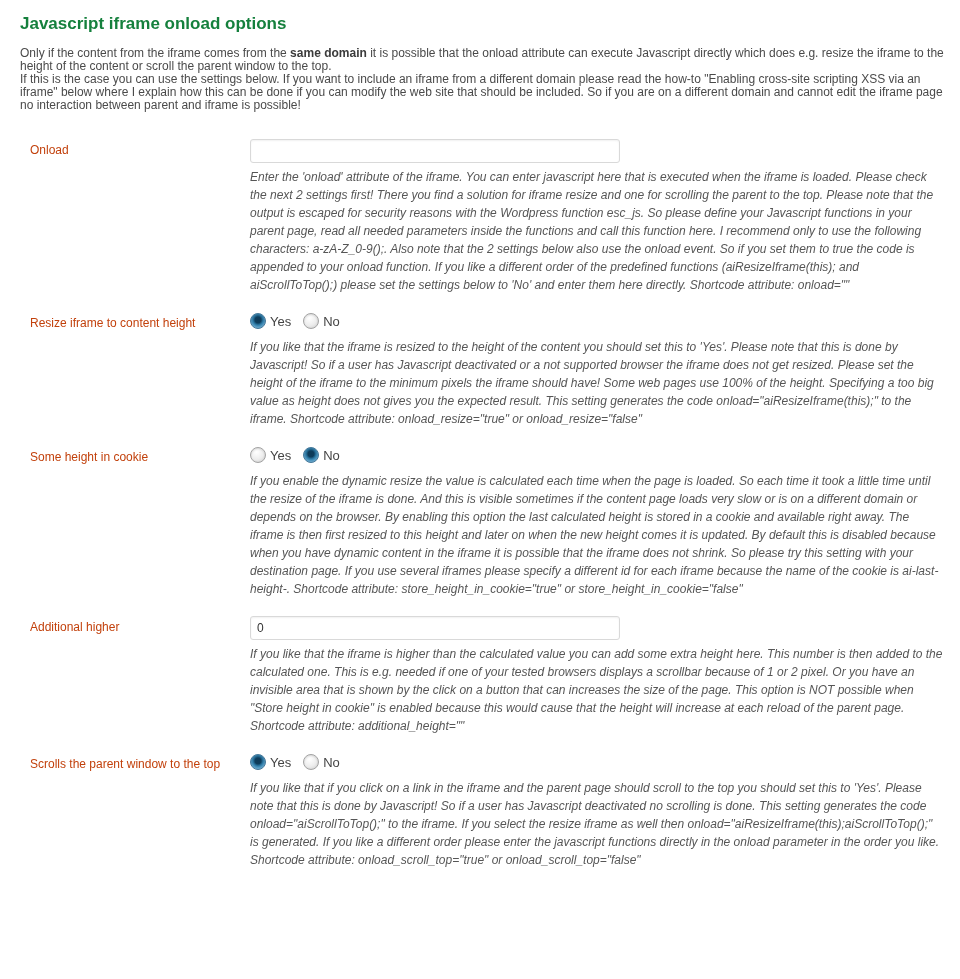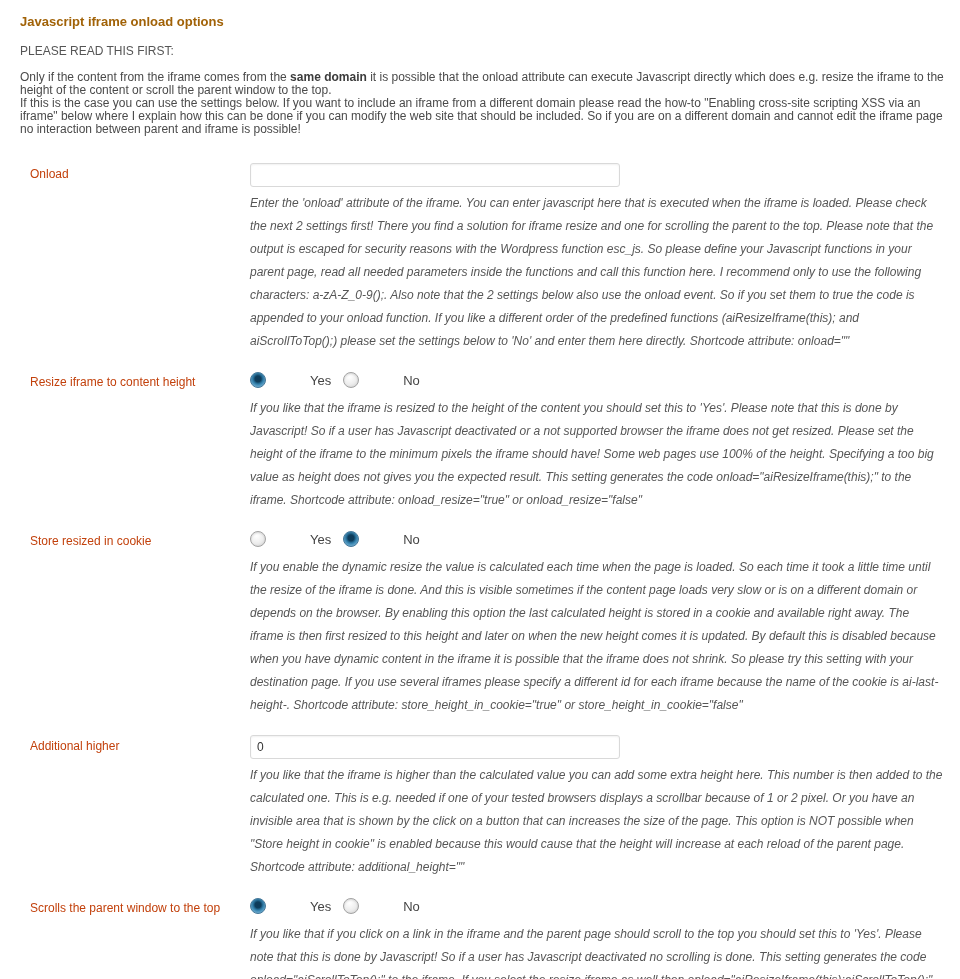--- a/index.html
+++ b/index.html
@@ -7,23 +7,23 @@
     margin: 0; padding: 0;
     background: #ffffff;
     font-family: "Liberation Sans", "DejaVu Sans", sans-serif;
     color: #444;
   }
   .wrap {
     width: 960px;
     padding: 6px 15px 10px 20px;
   }
   h3.page-title {
-    font-size: 13px;
+    font-size: 17px;
     font-weight: bold;
-    color: #a16207;
+    color: #15803d;
     margin: 8px 0 0 0;
   }
   p.notice {
     font-size: 12px;
     color: #555;
     margin: 15px 0 0 0;
   }
   p.intro {
     font-size: 12px;
     color: #4a4a4a;
@@ -62,21 +62,21 @@
     font-family: inherit;
     box-shadow: inset 0 1px 2px rgba(0,0,0,0.06);
     outline: none;
   }
   p.description {
     margin: 5px 0 0 0;
     width: 694px;
     font-style: italic;
     font-size: 12px;
     color: #565656;
-    line-height: 23px;
+    line-height: 18px;
   }
   .radio-row {
     display: inline-flex;
     align-items: center;
     height: 18px;
   }
   input.ai-radio {
     -webkit-appearance: none;
     -moz-appearance: none;
     appearance: none;
@@ -90,31 +90,29 @@
     outline: none;
   }
   input.ai-radio:checked {
     border-color: #47799a;
     background: radial-gradient(circle at 50% 42%, #0d3a58 0%, #0e3d5c 28%, #2e7ca8 48%, #79b6d9 80%, #cfe4f2 100%);
   }
   .radio-label {
     font-size: 13px;
     color: #444;
     margin-right: 12px;
-    margin-left: 40px;
   }
 </style>
 </head>
 <body>
 
 <div class="wrap">
 
   <h3 class="page-title">Javascript iframe onload options</h3>
 
-  <p class="notice">PLEASE READ THIS FIRST:</p>
 
   <p class="intro"><span>Only if the content from the iframe comes from the </span><strong>same domain</strong><span> it is possible that the onload attribute can execute Javascript directly which does e.g. resize the iframe to the height of the content or scroll the parent window to the top.</span><br><span>If this is the case you can use the settings below. If you want to include an iframe from a different domain please read the how-to "Enabling cross-site scripting XSS via an iframe" below where I explain how this can be done if you can modify the web site that should be included. So if you are on a different domain and cannot edit the iframe page no interaction between parent and iframe is possible!</span></p>
 
   <table class="form-table">
     <tbody>
 
       <tr>
         <th>Onload</th>
         <td>
           <input type="text" class="regular-text" value="" style="">
@@ -129,21 +127,21 @@
             <input type="radio" name="resize" class="ai-radio" checked="checked" style="">
               <span class="radio-label">Yes</span>
             <input type="radio" name="resize" class="ai-radio" style="">
               <span class="radio-label">No</span>
           </span>
           <p class="description">If you like that the iframe is resized to the height of the content you should set this to 'Yes'. Please note that this is done by Javascript! So if a user has Javascript deactivated or a not supported browser the iframe does not get resized. Please set the height of the iframe to the minimum pixels the iframe should have! Some web pages use 100% of the height. Specifying a too big value as height does not gives you the expected result. This setting generates the code onload="aiResizeIframe(this);" to the iframe. Shortcode attribute: onload_resize="true" or onload_resize="false"</p>
         </td>
       </tr>
 
       <tr>
-        <th>Store resized in cookie</th>
+        <th>Some height in cookie</th>
         <td>
           <span class="radio-row">
             <input type="radio" name="cookie" class="ai-radio" style="">
               <span class="radio-label">Yes</span>
             <input type="radio" name="cookie" class="ai-radio" checked="checked" style="">
               <span class="radio-label">No</span>
           </span>
           <p class="description">If you enable the dynamic resize the value is calculated each time when the page is loaded. So each time it took a little time until the resize of the iframe is done. And this is visible sometimes if the content page loads very slow or is on a different domain or depends on the browser. By enabling this option the last calculated height is stored in a cookie and available right away. The iframe is then first resized to this height and later on when the new height comes it is updated. By default this is disabled because when you have dynamic content in the iframe it is possible that the iframe does not shrink. So please try this setting with your destination page. If you use several iframes please specify a different id for each iframe because the name of the cookie is ai-last-height-. Shortcode attribute: store_height_in_cookie="true" or store_height_in_cookie="false"</p>
         </td>
       </tr>

